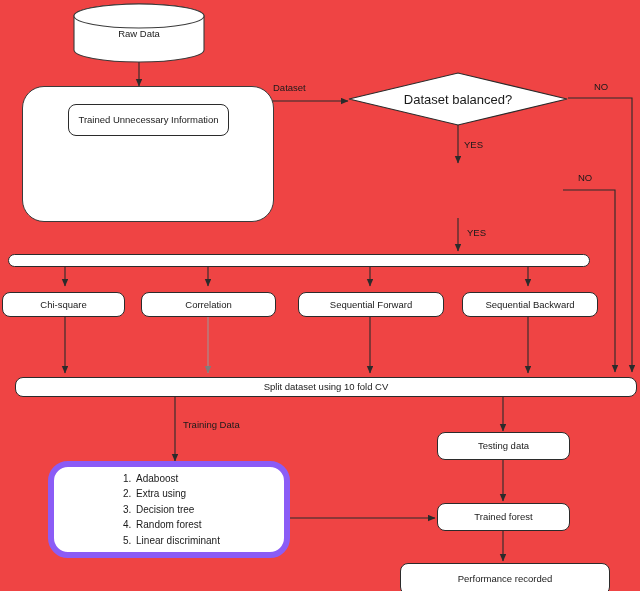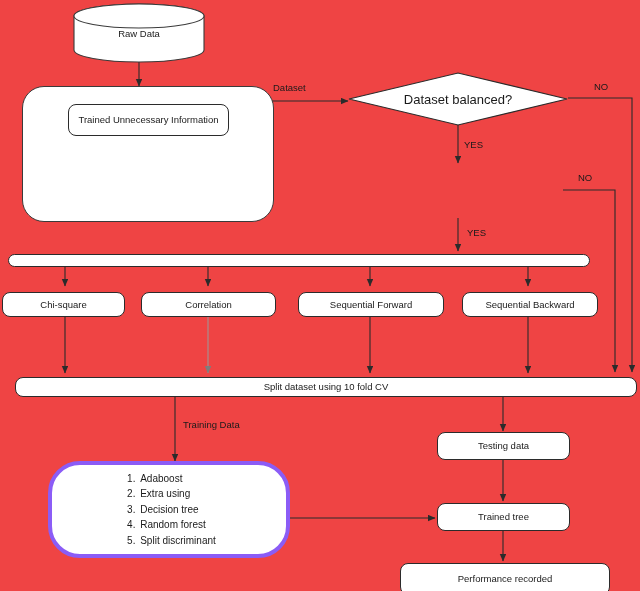--- a/index.html
+++ b/index.html
@@ -92,22 +92,22 @@
     display: flex;
     align-items: center;
     justify-content: center;
     font-size: 9.5px;
     color: #1a1a1a;
   }
   .algo-list {
     position: absolute;
     box-sizing: border-box;
     background: #ffffff;
-    border: 4px solid #8b5cf6;
-    border-radius: 32px;
+    border: 6px solid #8b5cf6;
+    border-radius: 20px;
     z-index: 2;
     display: flex;
     align-items: center;
     justify-content: center;
   }
   .algo-list ol {
     margin: 0;
     padding: 0 0 0 16px;
     font-size: 10px;
     line-height: 1.55;
@@ -214,23 +214,23 @@
   <div class="node bar" style="left:15px; top:377px; width:622px; height:20px;">Split dataset using 10 fold CV</div>
 
   <div class="edge-label" style="left:183px; top:419px;">Training Data</div>
 
   <div class="algo-list" style="left:48px; top:461px; width:242px; height:97px;">
     <ol>
       <li>Adaboost</li>
       <li>Extra using</li>
       <li>Decision tree</li>
       <li>Random forest</li>
-      <li>Split discriminant</li>
+      <li>Linear discriminant</li>
     </ol>
   </div>
 
   <div class="node rounded" style="left:437px; top:432px; width:133px; height:28px;">Testing data</div>
 
-  <div class="node rounded" style="left:437px; top:503px; width:133px; height:28px;">Trained tree</div>
+  <div class="node rounded" style="left:437px; top:503px; width:133px; height:28px;">Trained forest</div>
 
   <div class="node rounded" style="left:400px; top:563px; width:210px; height:32px;">Performance recorded</div>
 
 </div>
 
 </body></html>

